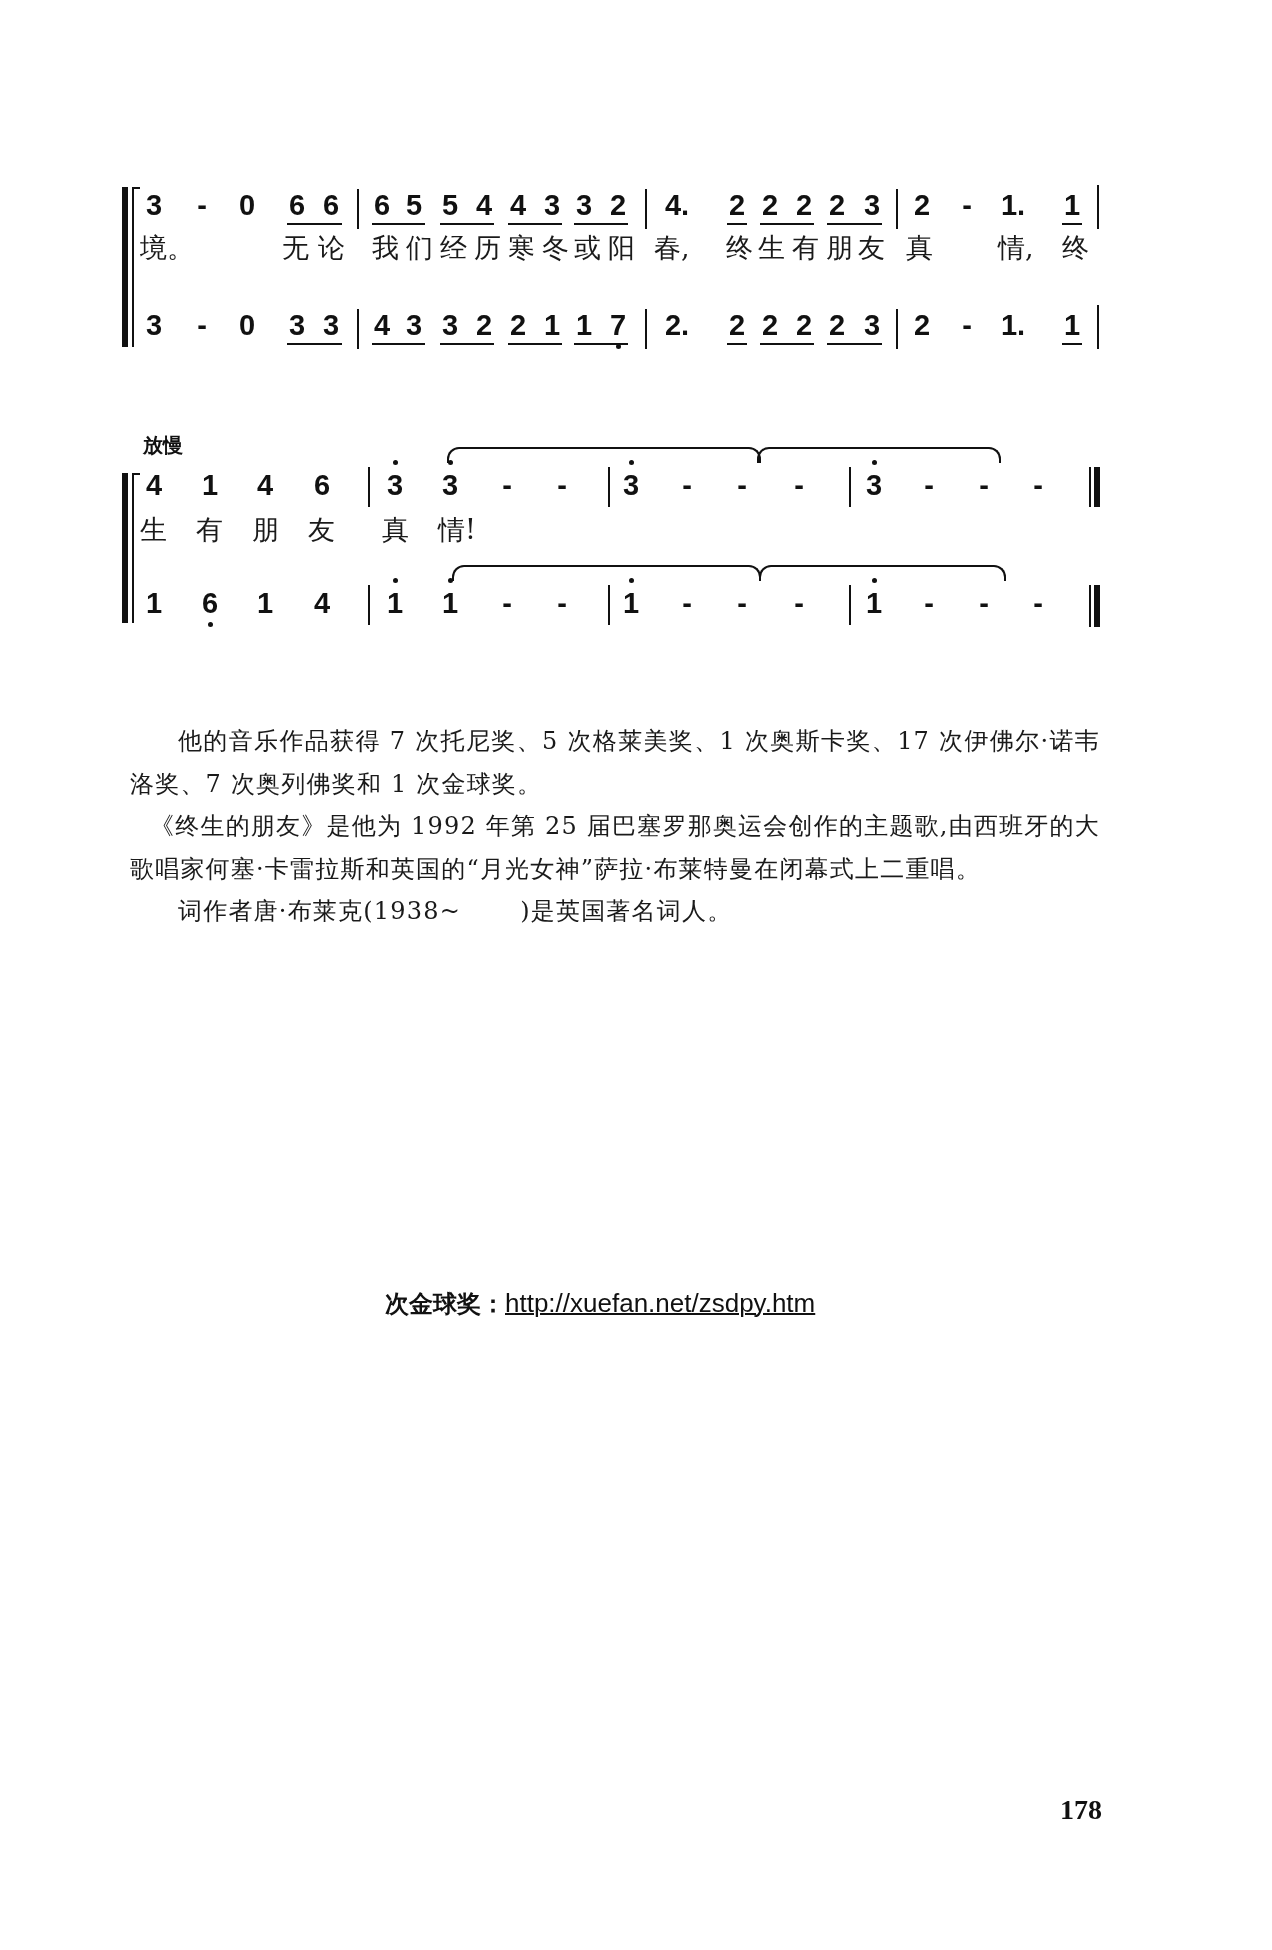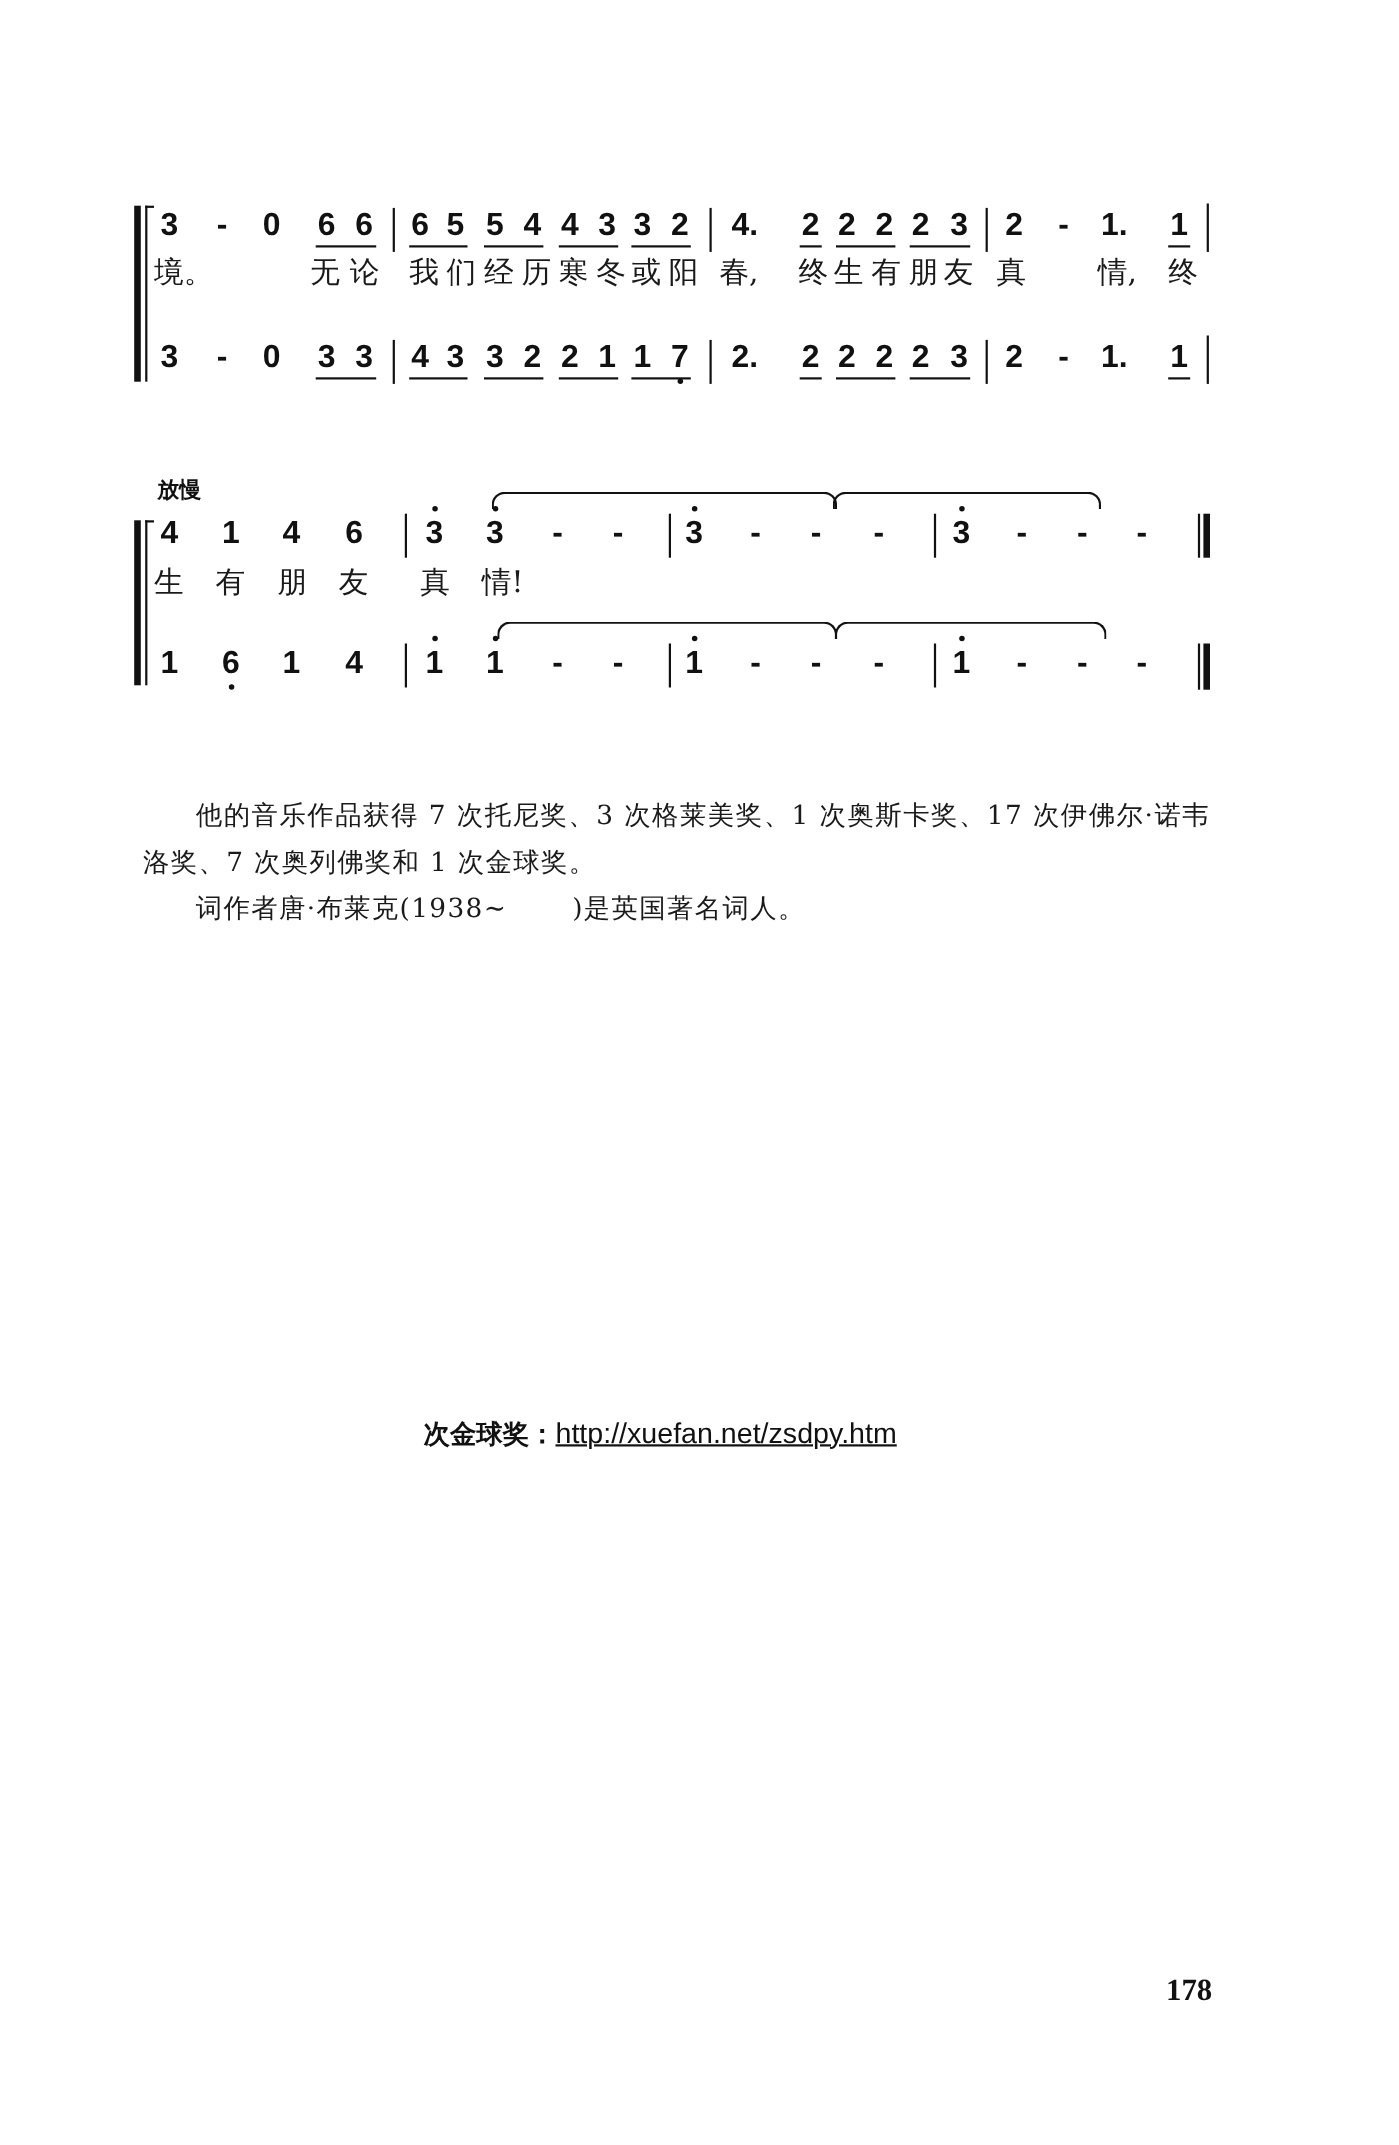--- a/index.html
+++ b/index.html
@@ -254,21 +254,22 @@
     <span class="n dot-above" style="left:742px;">1</span>
     <span class="n" style="left:797px;">-</span>
     <span class="n" style="left:852px;">-</span>
     <span class="n" style="left:906px;">-</span>
     <div class="endbar-thin" style="left:967px; top:0; height:42px;"></div>
     <div class="endbar-thick" style="left:972px; top:0; height:42px;"></div>
   </div>
 </div>
 
 <div class="prose" style="top:720px;">
-  <p>他的音乐作品获得 7 次托尼奖、3 次格莱美奖、1 次奥斯卡奖、17 次伊佛尔·诺韦洛奖、7 次奥列佛奖和 1 次金球奖。</p>
+  <p>他的音乐作品获得 7 次托尼奖、5 次格莱美奖、1 次奥斯卡奖、17 次伊佛尔·诺韦洛奖、7 次奥列佛奖和 1 次金球奖。</p>
+  <p style="text-indent:20px;">《终生的朋友》是他为 1992 年第 25 届巴塞罗那奥运会创作的主题歌,由西班牙的大歌唱家何塞·卡雷拉斯和英国的“月光女神”萨拉·布莱特曼在闭幕式上二重唱。</p>
   <p>词作者唐·布莱克(1938~　　 )是英国著名词人。</p>
 </div>
 
 <div class="video">
   <span>次金球奖：</span><span class="url">http://xuefan.net/zsdpy.htm</span>
 </div>
 
 <div class="pagenum">178</div>
 
 </body></html>

